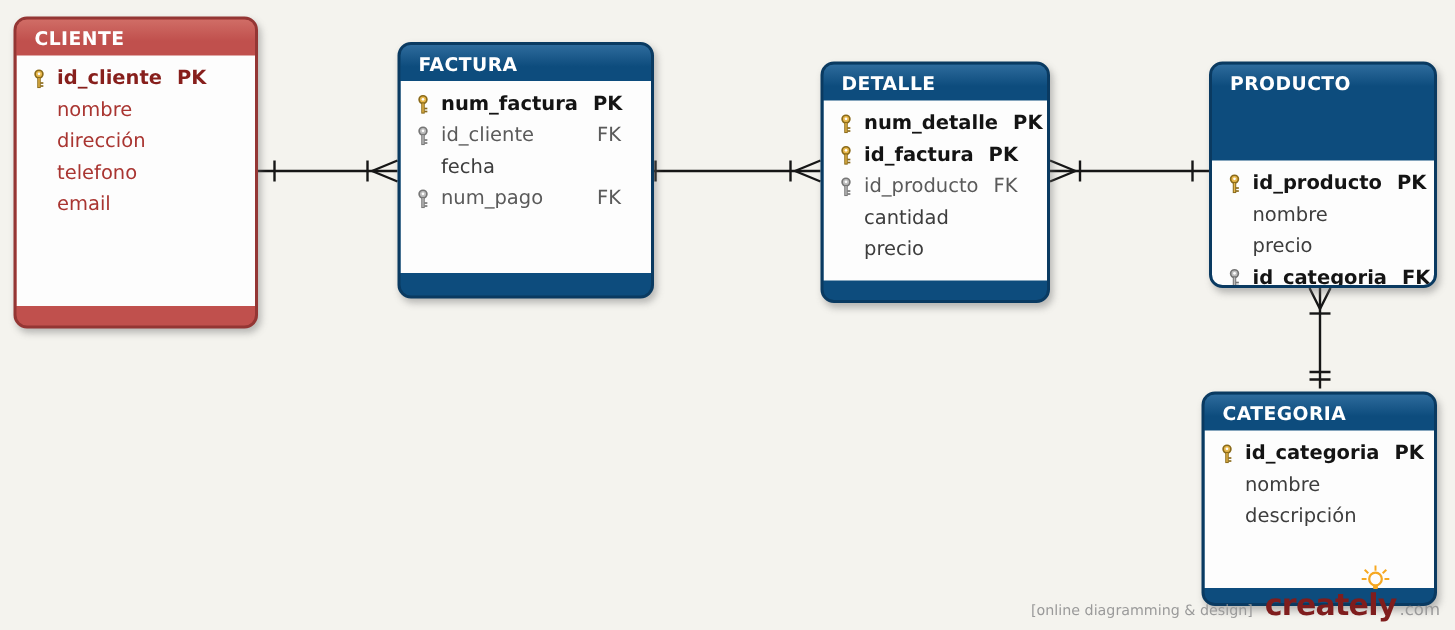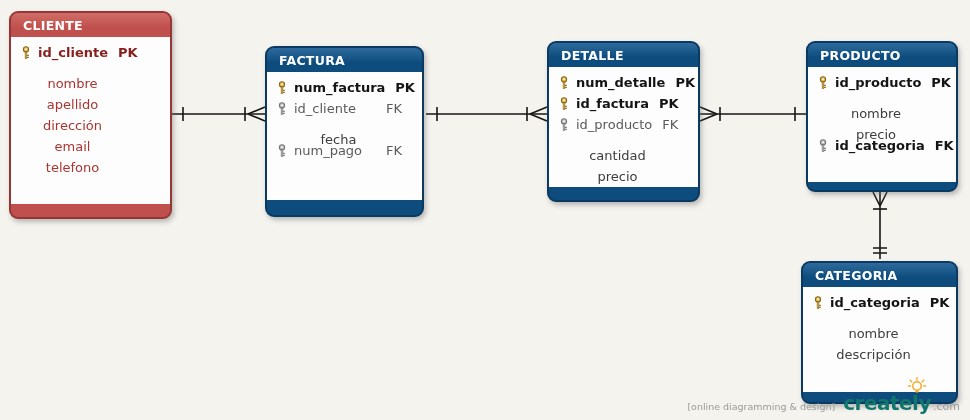--- a/index.html
+++ b/index.html
@@ -32,35 +32,35 @@
   .efoot { flex:0 0 13px; }
 
   .frow { display:flex; align-items:center; height:21px; font-size:13px; white-space:nowrap; }
   .kicon { flex:0 0 13px; width:13px; height:13px; margin-right:6px;
            display:flex; align-items:center; justify-content:center; }
   .fname { }
   .ftag  { margin-left:auto; padding-left:10px; }
 
   .row-pk    { font-weight:bold; color:#141414; }
   .row-fk    { color:#5a5a5a; }
-  .row-plain { color:#3d3d3d;flex-direction:column; }
+  .row-plain { color:#3d3d3d; }
   .red .row-plain { color:#a93531; }
   .red .row-pk    { color:#871f1c; }
   .red .ebody { padding-right:44px; }
 
   #connectors { position:absolute; left:0; top:0; width:970px; height:420px; }
   #connectors path { stroke:#161616; stroke-width:1.6; fill:none; }
 
   #watermark {
     position:absolute; right:10px; bottom:5px;
     display:flex; align-items:baseline;
   }
   #wm-tagline { font-size:9.5px; color:#9a9a9a; margin-right:8px;padding-left:32px; }
   #wm-brand-wrap { position:relative; }
-  #wm-brand { font-size:20px; font-weight:bold; letter-spacing:-0.5px; color:#0f766e; }
+  #wm-brand { font-size:20px; font-weight:bold; letter-spacing:-0.5px; color:#7f1d1d; }
   #wm-com { font-size:11px; color:#9a9a9a; margin-left:2px; }
   #wm-bulb { position:absolute; top:-15px; right:4px; }
 </style>
 </head>
 <body>
 
 <div id="canvas">
 
   <svg id="connectors" viewBox="0 0 970 420">
     <g>
@@ -106,39 +106,35 @@
         </span>
         <span class="fname">id_cliente</span>
         <span class="ftag">PK</span>
       </div>
       <div class="frow row-plain">
         <span class="kicon"></span>
         <span class="fname">nombre</span>
       </div>
       <div class="frow row-plain">
         <span class="kicon"></span>
-        <span class="fname">apellido</span>
-      </div>
-      <div class="frow row-plain">
-        <span class="kicon"></span>
         <span class="fname">dirección</span>
       </div>
       <div class="frow row-plain">
         <span class="kicon"></span>
+        <span class="fname">telefono</span>
+      </div>
+      <div class="frow row-plain">
+        <span class="kicon"></span>
         <span class="fname">email</span>
       </div>
-      <div class="frow row-plain">
-        <span class="kicon"></span>
-        <span class="fname">telefono</span>
-      </div>
     </div>
     <div class="efoot"></div>
   </div>
 
-  <div class="entity blue" style="left:265px;top:46px;width:159px;height:171px;">
+  <div class="entity blue" style="left:265px;top:28px;width:171px;height:171px;">
     <div class="ehead">
       <span>FACTURA</span>
     </div>
     <div class="ebody">
       <div class="frow row-pk">
         <span class="kicon">
           <svg width="12" height="13" viewBox="0 0 12 13">
               <circle cx="6" cy="3.4" r="2.6" fill="#e8b84b" stroke="#8a6a1a" stroke-width="1.1"></circle>
               <circle cx="6" cy="3.2" r="0.9" fill="#fdfdfd"></circle>
               <rect x="5.2" y="5.6" width="1.6" height="6.8" fill="#e8b84b" stroke="#8a6a1a" stroke-width="0.7"></rect>
@@ -232,21 +228,21 @@
         <span class="fname">cantidad</span>
       </div>
       <div class="frow row-plain">
         <span class="kicon"></span>
         <span class="fname">precio</span>
       </div>
     </div>
     <div class="efoot"></div>
   </div>
 
-  <div class="entity blue" style="left:806px;top:41px;width:152px;height:151px;">
+  <div class="entity blue" style="left:806px;top:41px;width:152px;height:151px;gap:40px;">
     <div class="ehead">
       <span>PRODUCTO</span>
     </div>
     <div class="ebody">
       <div class="frow row-pk">
         <span class="kicon">
           <svg width="12" height="13" viewBox="0 0 12 13">
               <circle cx="6" cy="3.4" r="2.6" fill="#e8b84b" stroke="#8a6a1a" stroke-width="1.1"></circle>
               <circle cx="6" cy="3.2" r="0.9" fill="#fdfdfd"></circle>
               <rect x="5.2" y="5.6" width="1.6" height="6.8" fill="#e8b84b" stroke="#8a6a1a" stroke-width="0.7"></rect>

